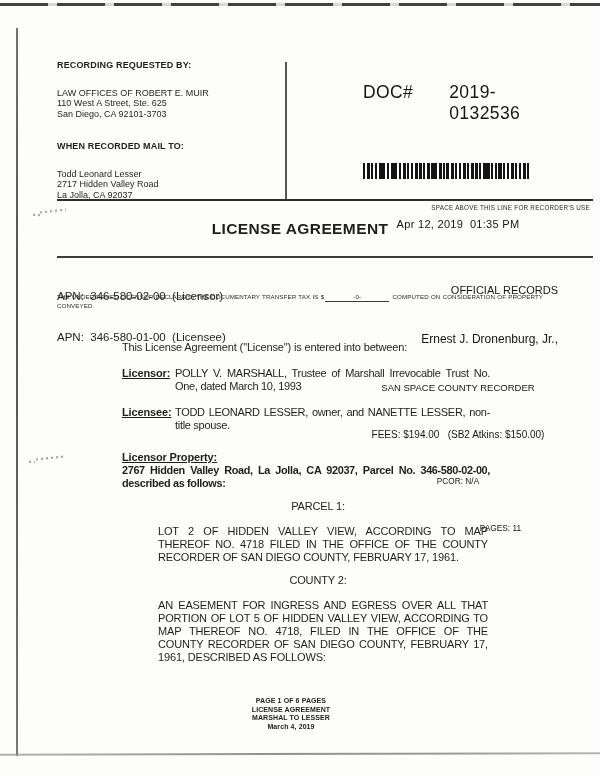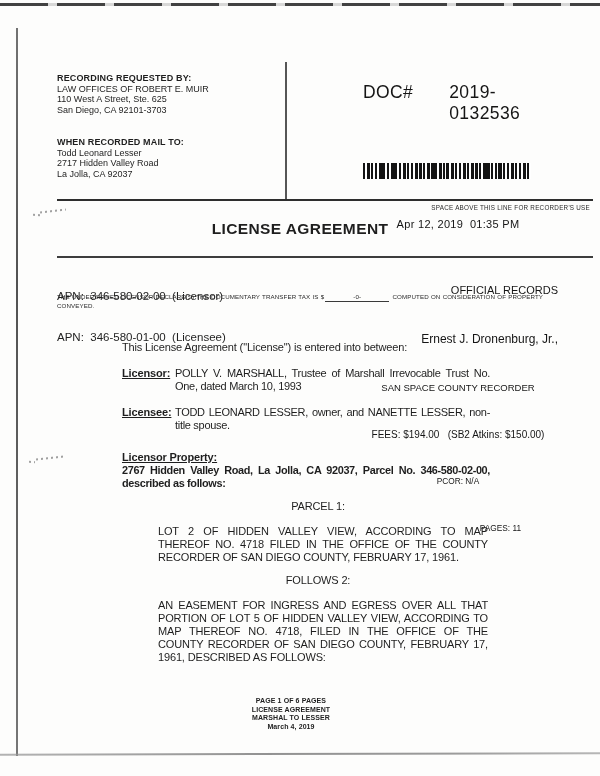--- a/index.html
+++ b/index.html
@@ -28,23 +28,23 @@
     position:absolute; height:2px;
     background:repeating-linear-gradient(90deg,#8a8a8a 0 2px, transparent 2px 5px);
     opacity:.8;
   }
   .pencil-1 { left:40px; top:210px; width:26px; transform:rotate(-7deg); }
   .pencil-1b { left:33px; top:214px; width:7px; transform:rotate(4deg); }
   .pencil-2 { left:36px; top:457px; width:28px; transform:rotate(-6deg); }
   .pencil-2b { left:29px; top:461px; width:6px; transform:rotate(3deg); }
 
   
-  .reqblock { position:absolute; left:57px; top:73px; width:225px; font-size:9px; line-height:10.5px; }
+  .reqblock { position:absolute; left:57px; top:60px; width:225px; font-size:9px; line-height:10.5px; }
   .reqblock .hdr { font-weight:bold; letter-spacing:.15px; }
-  .reqblock .addr1 { }
+  .reqblock .addr1 { margin-top:17px; }
   .reqblock .hdr2 { margin-top:22px; }
   .stamp-divider { position:absolute; left:285px; top:62px; width:2px; height:138px; background:#565656; }
 
   
   .stamp { position:absolute; left:358px; top:46px; width:200px; text-align:center; white-space:pre-wrap; color:#151515; }
   .doc-line { display:flex; gap:36px; padding-left:5px; font-size:17.5px; letter-spacing:.4px; text-align:left; }
   .barcode {
     width:168px; height:16px; margin:3px 0 3px 5px; background-color:#fff;
     background-image:
       repeating-linear-gradient(90deg,#141414 0 2px, transparent 2px 4px),
@@ -158,21 +158,21 @@
       <div class="party-label">Licensee:</div>
       <div class="party-text">TODD LEONARD LESSER, owner, and NANETTE LESSER, non-title spouse.</div>
     </div>
 
     <div class="prop-heading">Licensor Property:</div>
     <div class="prop-intro">2767 Hidden Valley Road, La Jolla, CA 92037, Parcel No. 346-580-02-00, described as follows:</div>
 
     <div class="parcel-label">PARCEL 1:</div>
     <div class="parcel-text">LOT 2 OF HIDDEN VALLEY VIEW, ACCORDING TO MAP THEREOF NO. 4718 FILED IN THE OFFICE OF THE COUNTY RECORDER OF SAN DIEGO COUNTY, FEBRUARY 17, 1961.</div>
 
-    <div class="parcel-label">FOLLOWS 2:</div>
+    <div class="parcel-label">COUNTY 2:</div>
     <div class="parcel-text">AN EASEMENT FOR INGRESS AND EGRESS OVER ALL THAT PORTION OF LOT 5 OF HIDDEN VALLEY VIEW, ACCORDING TO MAP THEREOF NO. 4718, FILED IN THE OFFICE OF THE COUNTY RECORDER OF SAN DIEGO COUNTY, FEBRUARY 17, 1961, DESCRIBED AS FOLLOWS:</div>
   </div>
 
   <div class="footer">
     <div>PAGE 1 OF 6 PAGES</div>
     <div>LICENSE AGREEMENT</div>
     <div>MARSHAL TO LESSER</div>
     <div>March 4, 2019</div>
   </div>
 

